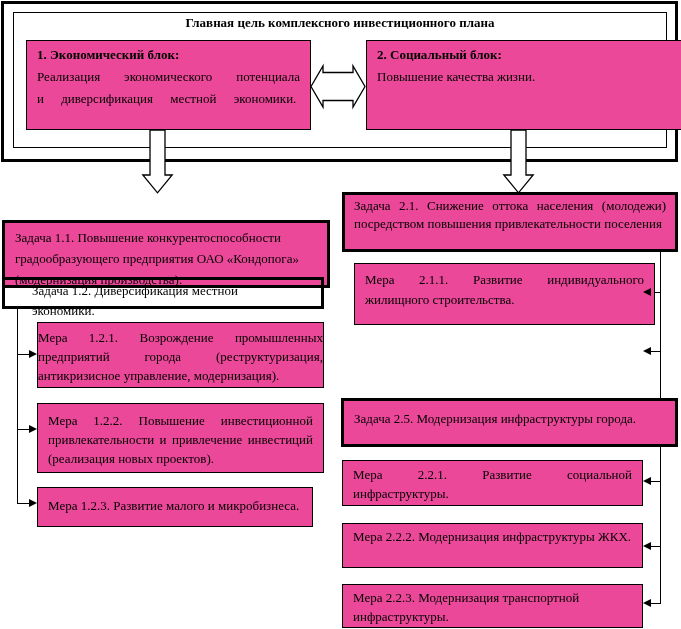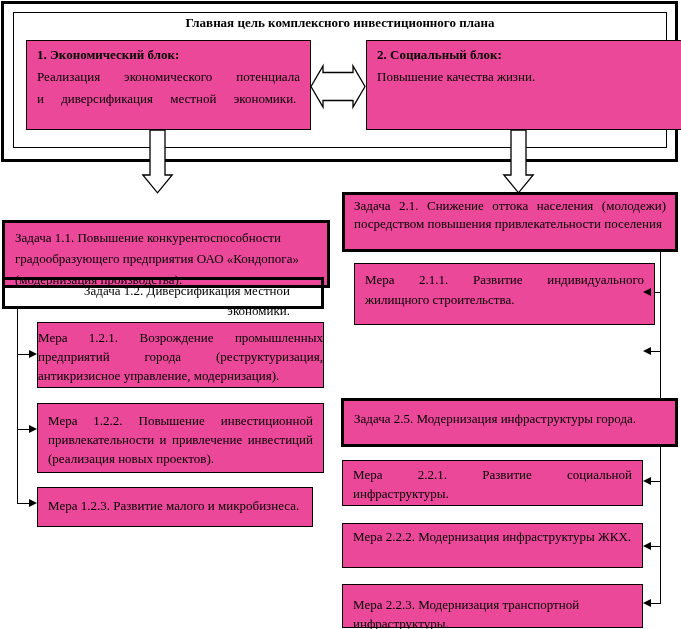--- a/index.html
+++ b/index.html
@@ -13,32 +13,32 @@
   .frame-inner{left:13px;top:12px;width:654px;height:136px;border:1px solid #000;z-index:1;}
   .title{left:13px;top:15px;width:654px;text-align:center;font-weight:bold;z-index:2;}
   .box{position:absolute;box-sizing:border-box;border:1px solid #000;background:#ec4899;line-height:19px;z-index:2;}
   .thick{border-width:3px;}
   .just{text-align:justify;}
   .spread{word-spacing:14px;}
   .bold{font-weight:bold;}
   .econ-box{left:26px;top:40px;width:285px;height:90px;padding:3px 10px;line-height:22px;}
   .social-box{left:366px;top:40px;width:346px;height:90px;padding:3px 10px;line-height:22px;}
   .t11{left:2px;top:192px;width:328px;height:68px;border-width:3px;padding:4px 10px;line-height:21px;margin-top:28px;}
-  .t12-text{left:16px;top:277px;width:282px;padding:4px 8px 0 30px;line-height:20px;z-index:3;background:transparent;text-align:right;}
+  .t12-text{left:2px;top:277px;width:282px;padding:4px 8px 0 30px;line-height:20px;z-index:3;background:transparent;}
   .t12-border{left:2px;top:277px;width:322px;height:32px;border:3px solid #000;background:transparent;z-index:6;pointer-events:none;}
   .m121{left:37px;top:322px;width:287px;height:66px;padding:5px 0;}
   .m122{left:37px;top:403px;width:287px;height:70px;padding:7px 10px;}
   .m123{left:37px;top:487px;width:276px;height:40px;padding:8px 10px;}
   .t21{left:342px;top:192px;width:336px;height:60px;border-width:3px;padding:2px 9px;line-height:18px;}
   .m211{left:342px;top:263px;width:301px;height:62px;padding:6px 10px;line-height:20px;margin-left:12px;}
   .m212{left:342px;top:333px;width:301px;height:45px;padding:3px 10px;}
   .t22{left:341px;top:398px;width:337px;height:49px;border-width:3px;padding:8px 10px;}
   .m221{left:342px;top:460px;width:301px;height:46px;padding:4px 10px;}
   .m222{left:342px;top:523px;width:301px;height:45px;padding:3px 10px;}
-  .m223{left:342px;top:584px;width:301px;height:44px;padding:10px 10px;}
+  .m223{left:342px;top:584px;width:301px;height:44px;padding:3px 10px;}
   .line{position:absolute;background:#000;z-index:1;}
   .ah-r{position:absolute;width:0;height:0;border-left:8px solid #000;border-top:4px solid transparent;border-bottom:4px solid transparent;z-index:2;}
   .ah-l{position:absolute;width:0;height:0;border-right:8px solid #000;border-top:4px solid transparent;border-bottom:4px solid transparent;z-index:2;}
   svg.flow{position:absolute;z-index:5;overflow:visible;}
 </style>
 </head>
 <body>
 
 <div class="stage">
 

